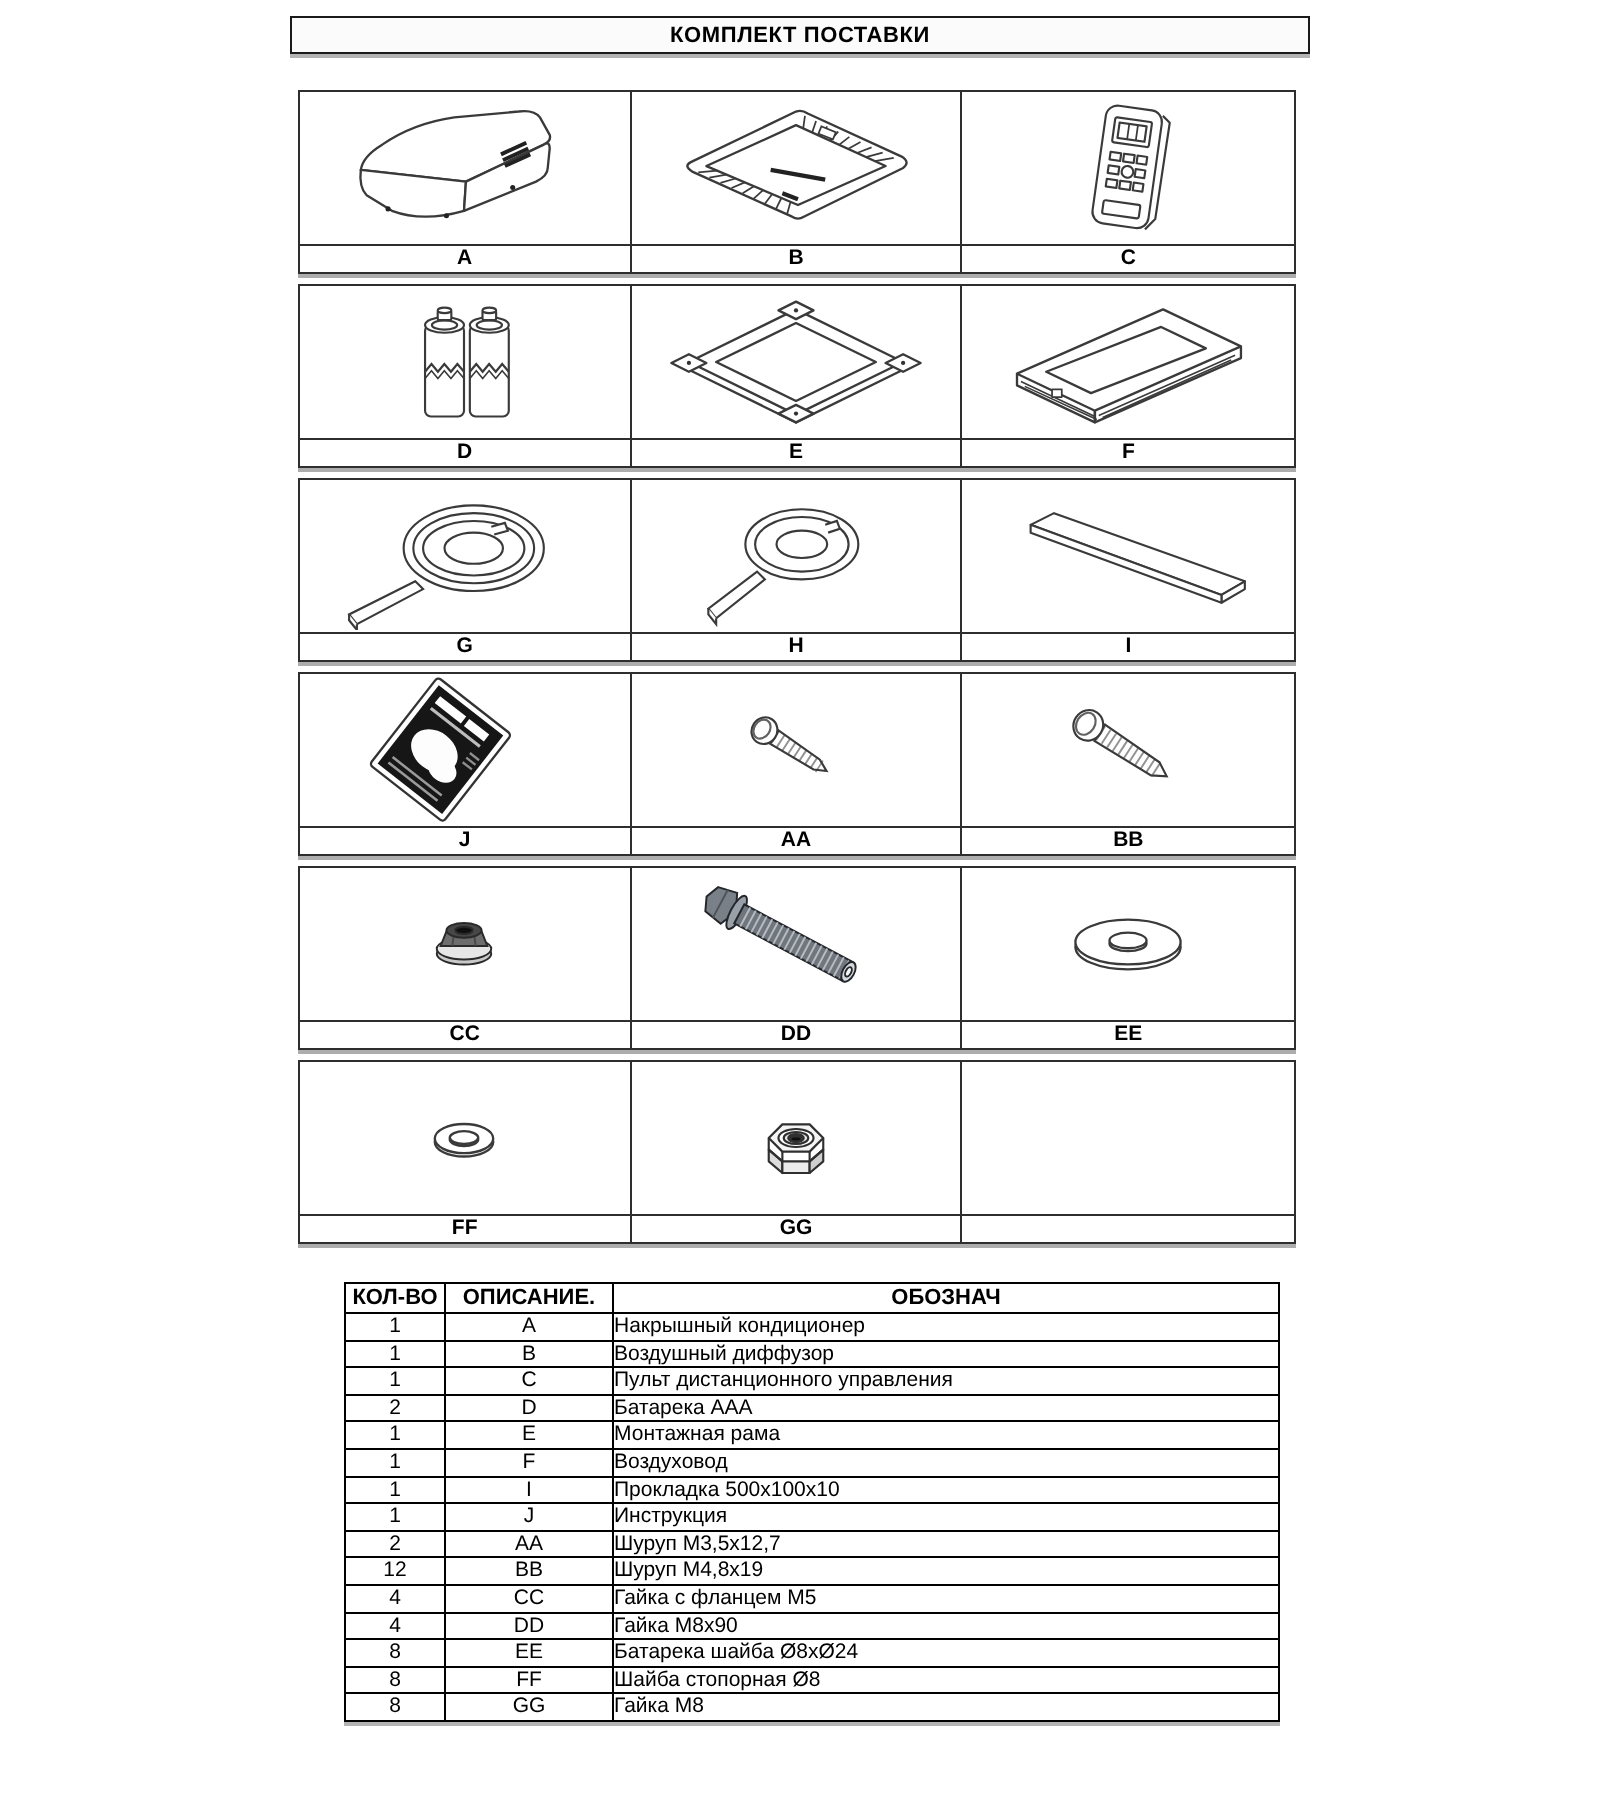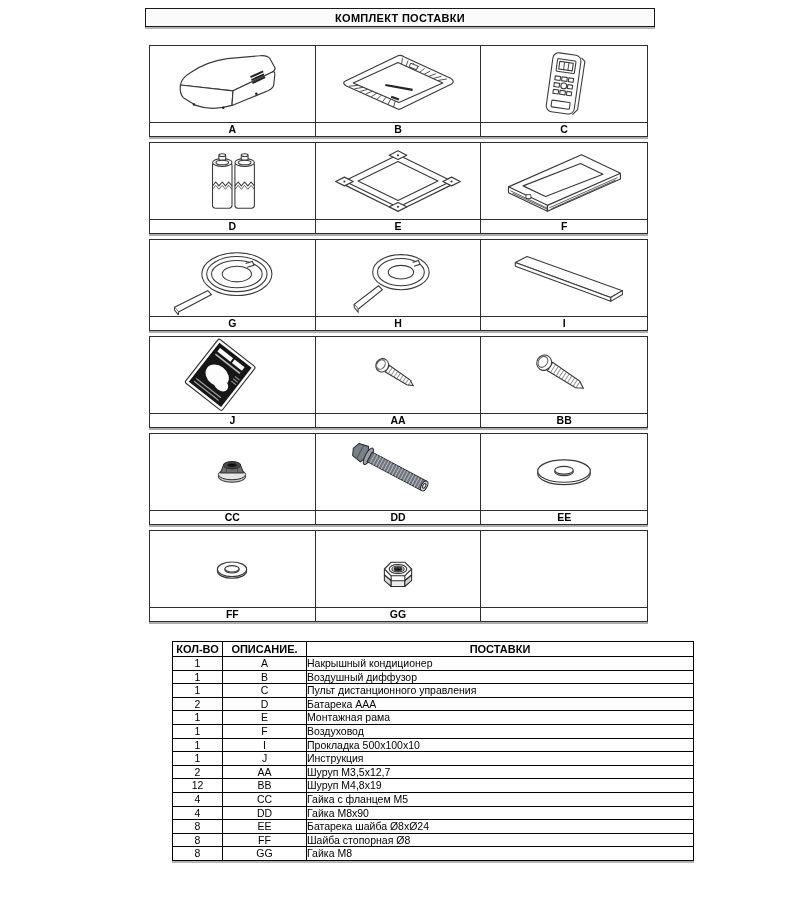--- a/index.html
+++ b/index.html
@@ -26,21 +26,21 @@
   .img-cell:last-child{border-right:none;}
   .lbl-row{display:grid;grid-template-columns:1fr 1fr 1fr;border-top:1px solid #2e2e2e;}
   .lbl-cell{
     height:13px;line-height:13px;border-right:1px solid #2e2e2e;
     text-align:center;font-size:10.5px;font-weight:bold;
   }
   .lbl-cell:last-child{border-right:none;}
   svg.art{display:block;}
 
   table.kit{
-    position:absolute;left:172px;top:641px;width:522px;
+    position:absolute;left:172px;top:641px;width:468px;
     border-collapse:collapse;box-shadow:0 2px 0 #b3b3b3;background:#fff;
     table-layout:fixed;
   }
   table.kit th,table.kit td{
     border:1px solid #000;font-size:10.5px;height:12.6px;line-height:12.6px;
     padding:0;white-space:nowrap;overflow:hidden;
   }
   table.kit th{font-size:11px;font-weight:bold;text-align:center;height:14px;line-height:14px;background:#fff;}
   td.c-qty,td.c-des{text-align:center;}
   td.c-desc{text-align:left;padding-left:5px;margin-top:12px;}
@@ -377,21 +377,21 @@
 <table class="kit">
   <colgroup>
       <col class="w-qty">
       <col class="w-des">
       <col class="w-desc">
     </colgroup>
   <thead>
     <tr>
       <th>КОЛ-ВО</th>
       <th>ОПИСАНИЕ.</th>
-      <th>ПОСТАВКИ</th>
+      <th>ОБОЗНАЧ</th>
     </tr>
   </thead>
   <tbody>
     <tr>
         <td class="c-qty">1</td>
         <td class="c-des">A</td>
         <td class="c-desc">Накрышный кондиционер</td>
       </tr>
     <tr>
         <td class="c-qty">1</td>

